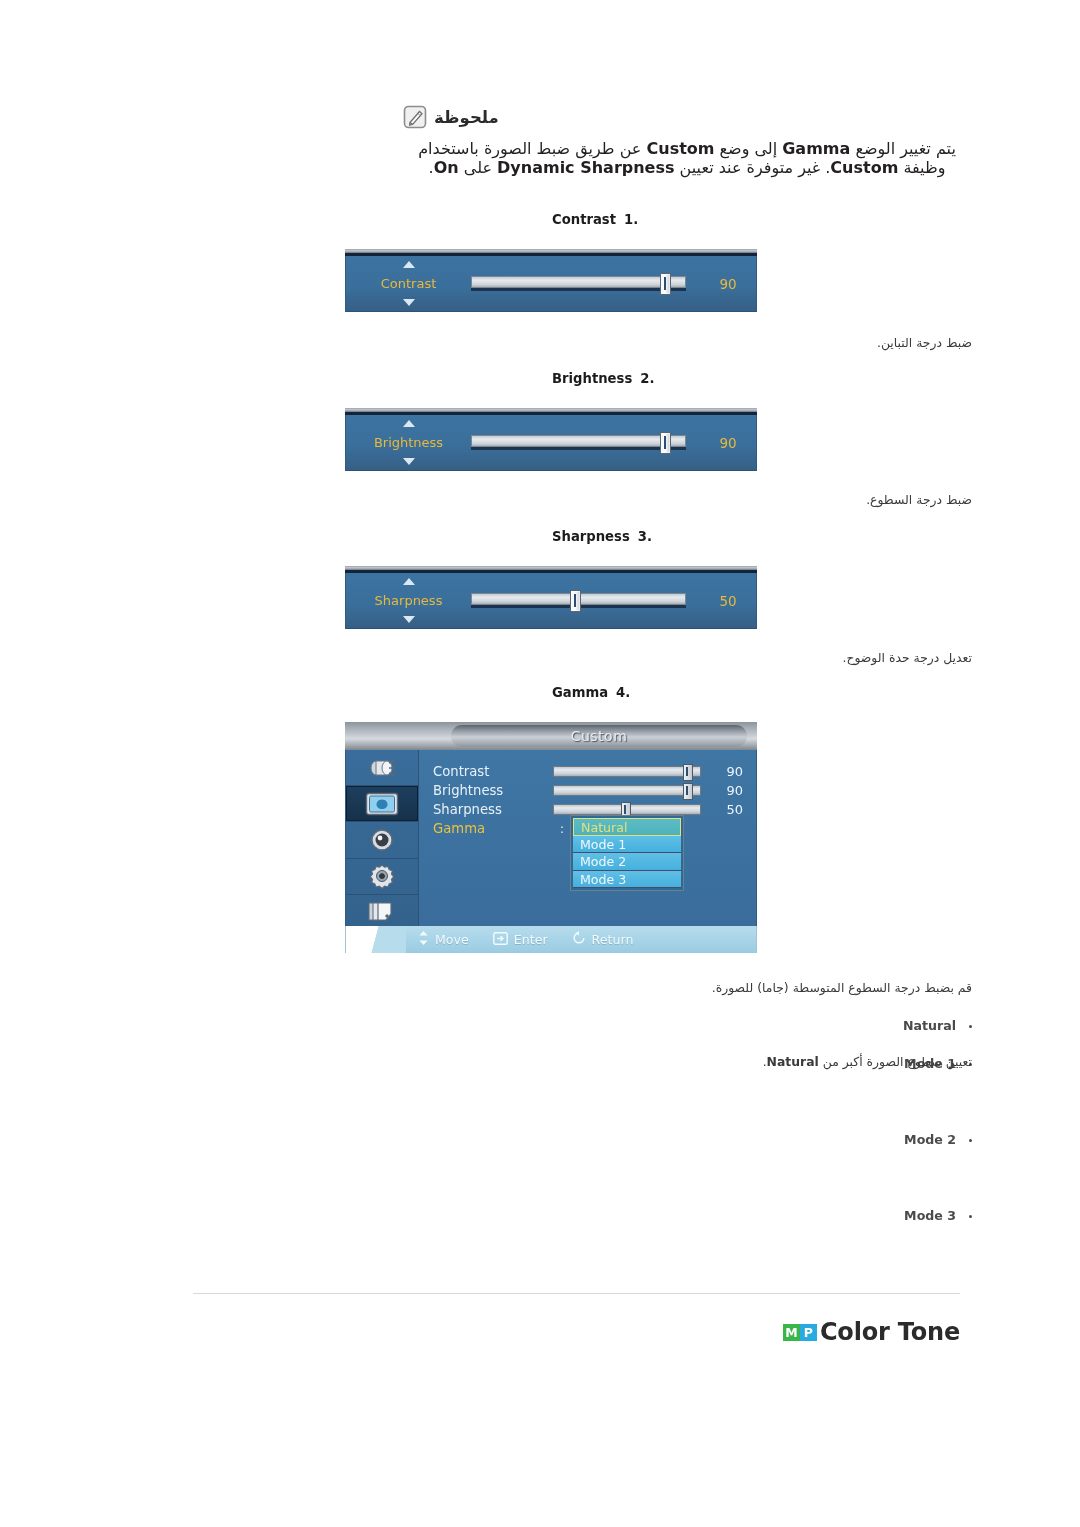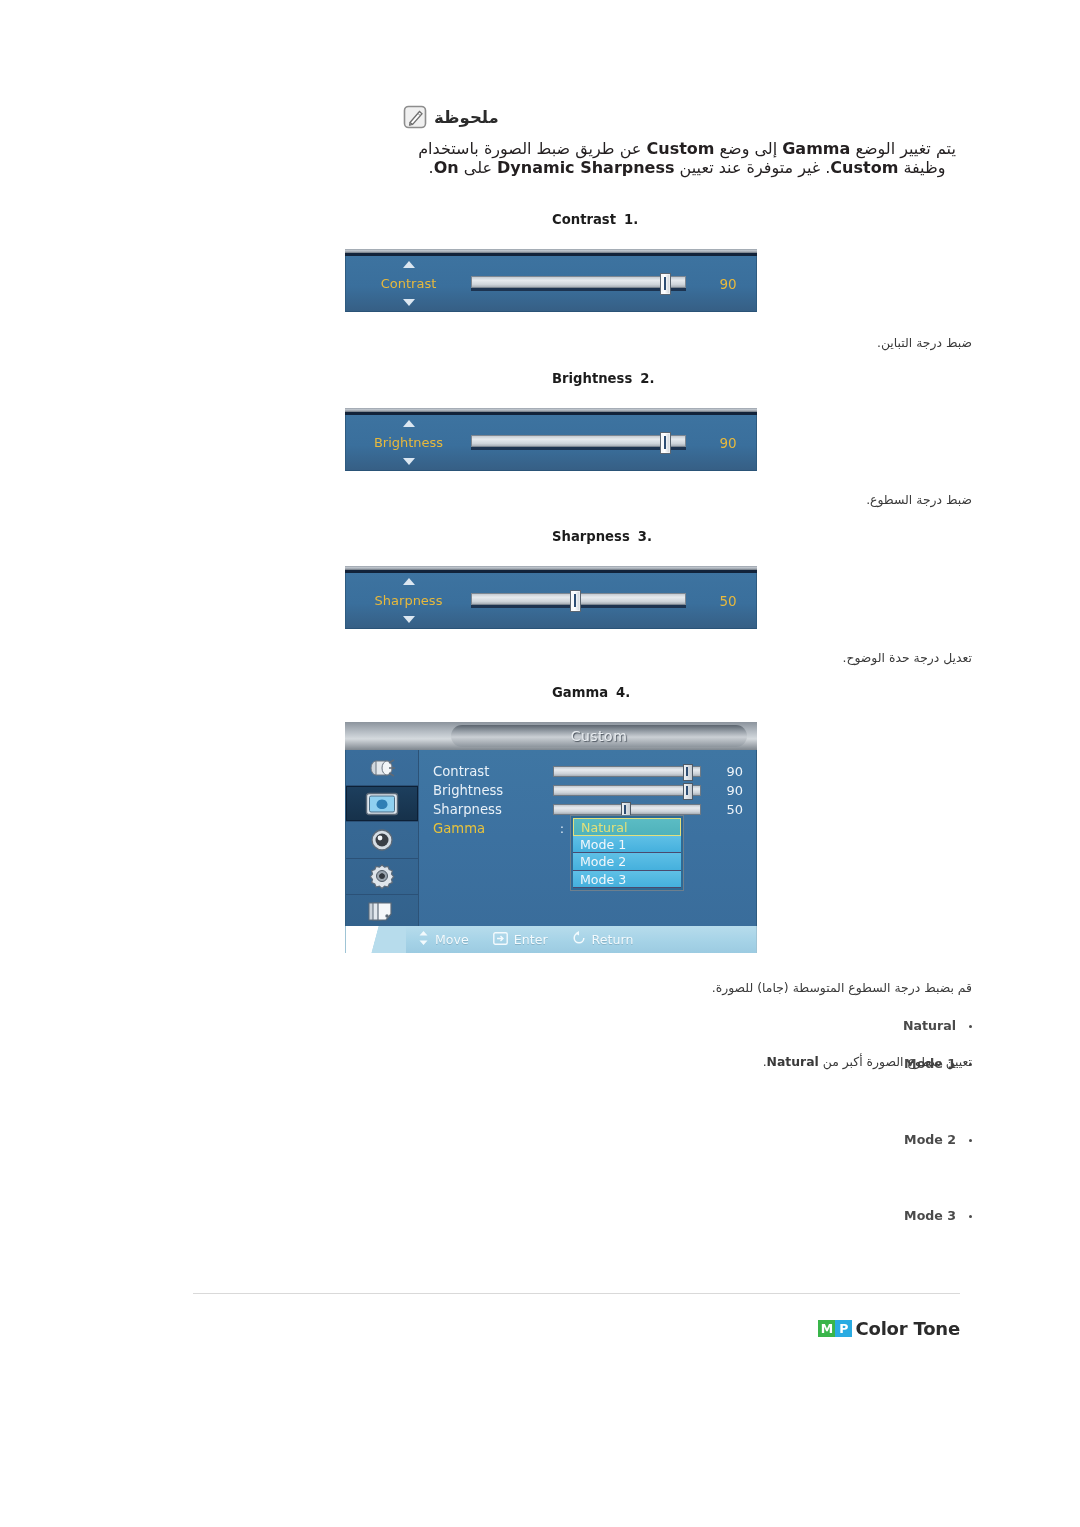--- a/index.html
+++ b/index.html
@@ -369,21 +369,21 @@
     display: inline-block;
     width: 17px; height: 17px;
     line-height: 17px;
     text-align: center;
     color: #ffffff;
     font-size: 12.5px;
     font-weight: bold;
     font-family: "DejaVu Sans", sans-serif;
   }
   .ft-text {
-    font-size: 18px;
+    font-size: 24px;
     font-weight: bold;
     color: #2b2b2b;
     letter-spacing: -0.2px;
   }
 </style>
 </head>
 <body>
 
 <div class="page">
 

